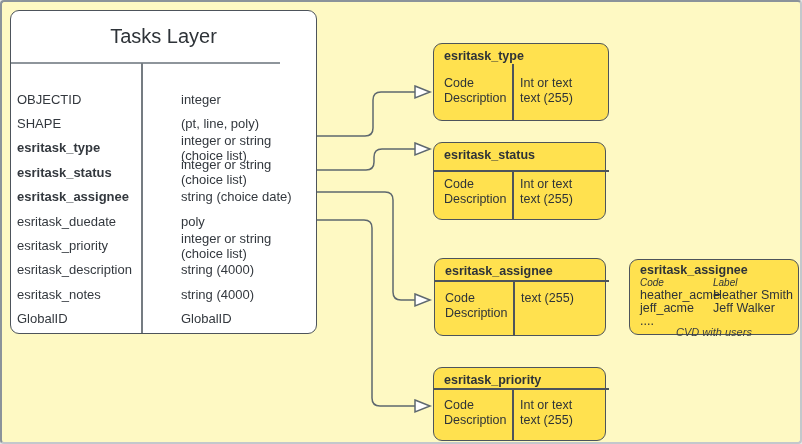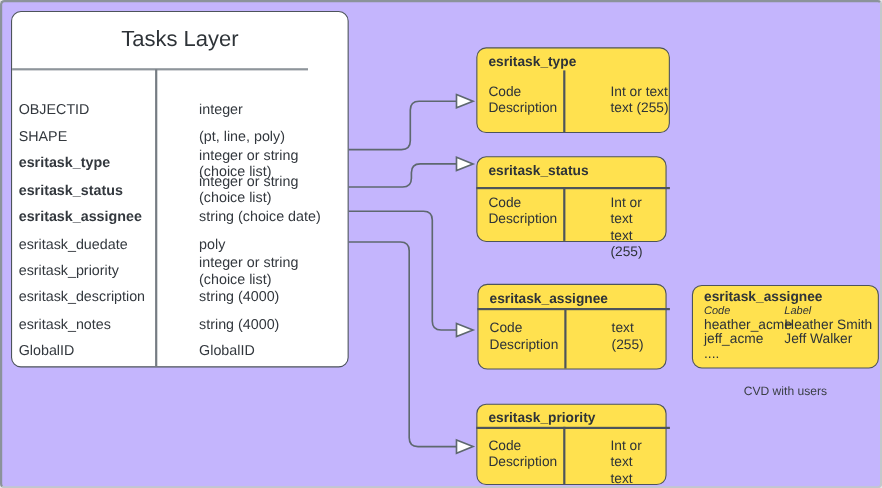--- a/index.html
+++ b/index.html
@@ -1,20 +1,20 @@
 <!DOCTYPE html>
 <html><head>
 <meta charset="utf-8">
 <style>
   html,body{margin:0;padding:0;background:#e8e8e8;}
   *{box-sizing:border-box;}
   #frame{
     position:relative;
     width:802px;height:444px;
-    background:#c4b5fd;
+    background:#fef9c3;
     border-top:2px solid #8b939a;
     border-left:2px solid #8b939a;
     border-right:2px solid #c3c8cc;
     border-bottom:2px solid #c3c8cc;
     border-radius:4px;
     overflow:hidden;
     font-family:"Liberation Sans", sans-serif;
     color:#33383e;
   }
   
@@ -48,34 +48,34 @@
     position:absolute;
     background:#ffe14f;
     border:1.6px solid #4d545b;
     border-radius:9px;
   }
   .db-title{padding:5px 0 0 10px;font-size:12.5px;font-weight:bold;color:#2e3338;}
   .db-sep{position:absolute;left:-1px;width:calc(100% + 5px);height:1.6px;background:#4d545b;}
   .db-vdiv{position:absolute;left:78px;width:1.6px;bottom:0;background:#4d545b;}
   .db-content{position:absolute;top:32px;left:0;right:0;display:flex;font-size:12.5px;line-height:15px;color:#2e3338;}
   .db-left{width:79px;padding-left:10px;}
-  .db-right{flex:1;padding-left:7px;margin-left:35px;}
+  .db-right{flex:1;padding-left:7px;}
   
   .cvd{
     position:absolute;left:627px;top:257px;width:170px;height:76px;
     background:#ffe14f;border:1.6px solid #4d545b;border-radius:9px;
     color:#2e3338;
   }
   .cvd-title{padding:3px 0 0 10px;font-size:12.5px;font-weight:bold;}
   .cvd-hdr{display:flex;padding-left:10px;font-size:10px;font-style:italic;line-height:12px;}
   .cvd-row{display:flex;padding-left:10px;font-size:12.5px;line-height:12.8px;}
   .cvd-c1{width:73px;}
   .cvd-caption{
-    position:absolute;left:627px;top:348px;width:170px;
-    text-align:center;font-size:11px;color:#3a3f44;
+    position:absolute;left:627px;top:324px;width:170px;
+    text-align:center;font-size:11px;font-style:italic;color:#3a3f44;
   }
 </style>
 </head>
 <body>
 
 <div id="frame">
 
   <div class="entity">
     <div class="entity-title">Tasks Layer</div>
     <div class="entity-title-sep"></div>

